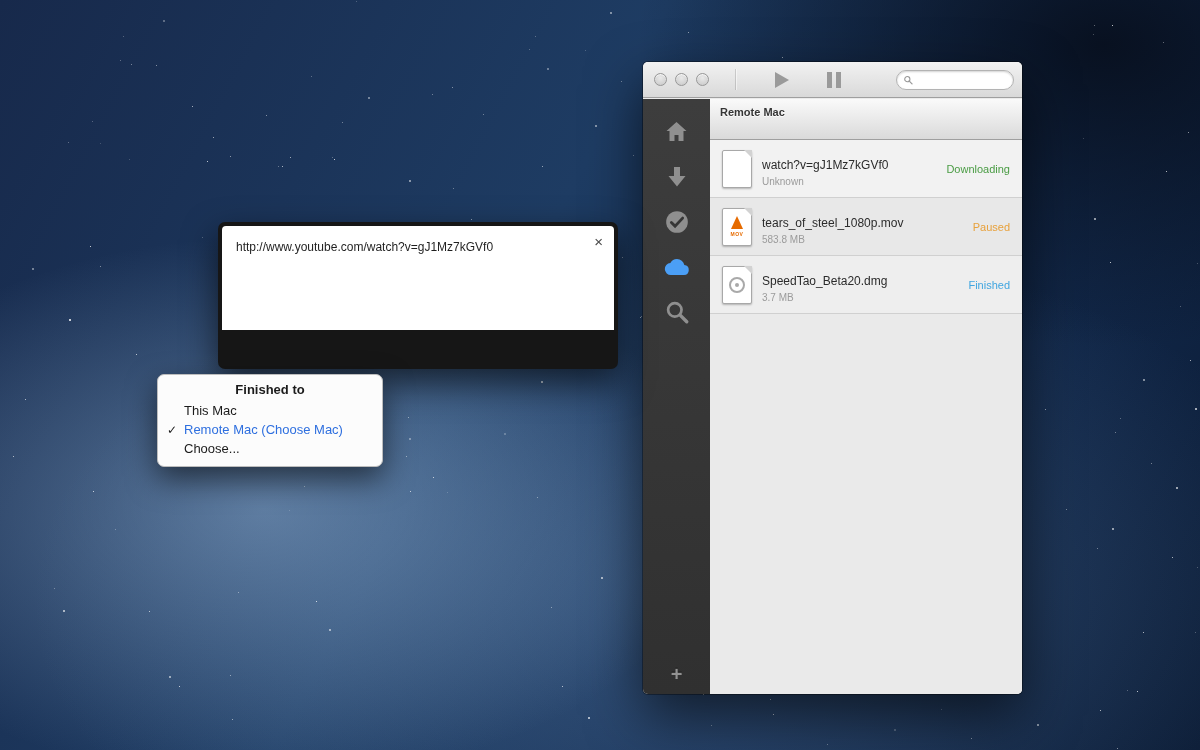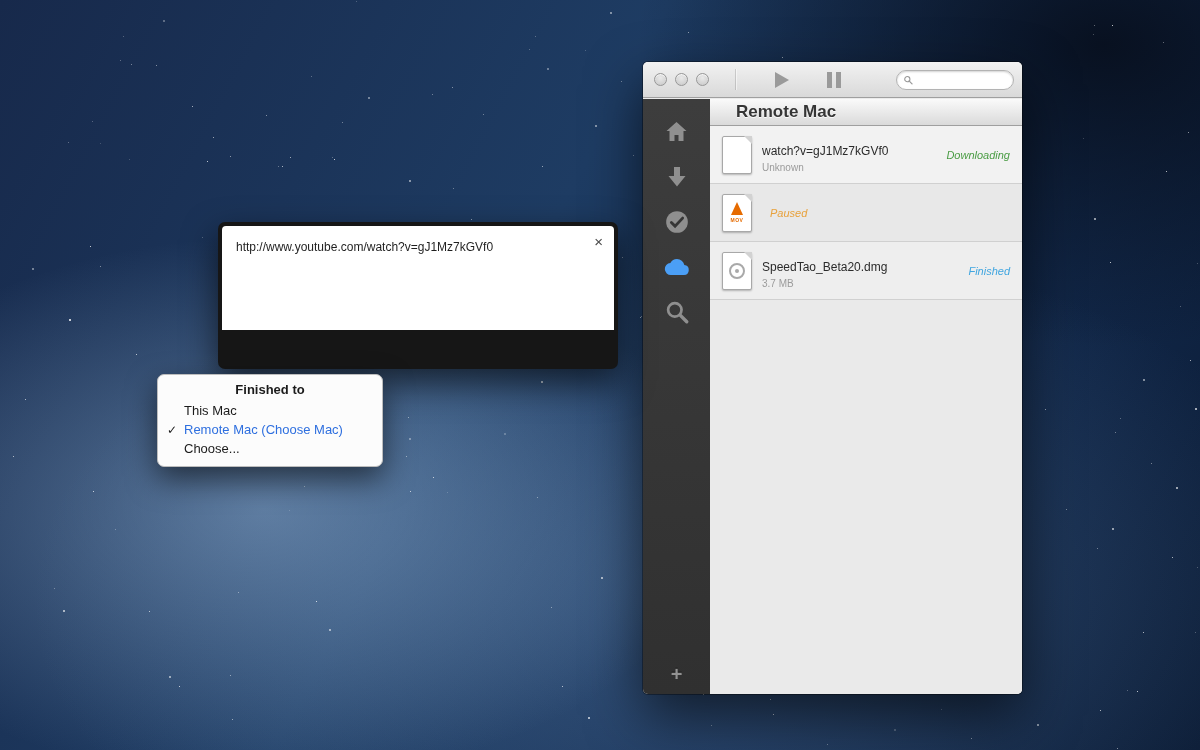--- a/index.html
+++ b/index.html
@@ -55,22 +55,22 @@
     background:linear-gradient(#3d3d3d,#303030);
     display:flex; flex-direction:column; align-items:center; padding-top:10px;
   }
   .side-icon{ height:45px; width:100%; display:flex; align-items:center; justify-content:center; }
   .side-add{ margin-top:auto; margin-bottom:10px; color:#929292; font-size:20px; font-weight:bold; line-height:1;
     text-shadow:0 -1px 0 rgba(0,0,0,.6); }
 
   
   .content{ flex:1; background:#eaeaea; display:flex; flex-direction:column; min-width:0; }
   .listheader{
-    height:27px; line-height:26px; padding-left:26px;
-    font-size:17px; font-weight:bold; color:#353535;
+    height:41px; line-height:26px; padding-left:10px;
+    font-size:11px; font-weight:bold; color:#353535;
     background:linear-gradient(#fafafa,#dadada);
     border-bottom:1px solid #9f9f9f; text-shadow:0 1px 0 rgba(255,255,255,.8);
   }
   .row{ height:58px; display:flex; align-items:center; padding:0 12px; border-bottom:1px solid #d0d0d0; }
   .row:nth-of-type(2){ background:#f2f2f2; }
   .row:nth-of-type(3){ background:#e8e8e8; }
   .row:nth-of-type(4){ background:#eeeeee; }
 
   .fileicon{
     width:30px; height:38px; flex:0 0 30px; position:relative; margin-right:10px;
@@ -84,21 +84,21 @@
     border-color:transparent #d2d2d2 transparent transparent;
   }
   .vlc-cone{ width:0; height:0; border-bottom:13px solid #e66b00; border-left:6px solid transparent; border-right:6px solid transparent; }
   .icon-tag{ font-size:5px; font-weight:bold; color:#e66b00; margin-top:2px; letter-spacing:.5px; }
   .dmg-disk{ width:16px; height:16px; border:2px solid #a9a9a9; border-radius:50%; position:relative; }
   .dmg-disk::after{ content:""; position:absolute; left:4px; top:4px; width:4px; height:4px; border-radius:50%; background:#a9a9a9; }
 
   .rowtext{ flex:1; min-width:0;margin-top:8px; }
   .rowtitle{ font-size:12px; color:#2b2b2b; white-space:nowrap; overflow:hidden; text-overflow:ellipsis; }
   .rowsub{ font-size:10px; color:#9b9b9b; margin-top:4px; }
-  .rowstatus{ font-size:11px; margin-left:8px; white-space:nowrap;font-style:italic; }
+  .rowstatus{ font-size:11px; margin-left:8px; white-space:nowrap; }
 
   .list-empty{ flex:1; background:#eaeaea; }
 
   
   .dialog{
     position:absolute; left:218px; top:222px; width:400px; height:147px; z-index:3;
     background:#161616; border-radius:7px;
     box-shadow:0 14px 34px rgba(0,0,0,.6);
   }
   .dlg-white{
@@ -386,20 +386,24 @@
             <div class="rowsub">Unknown</div>
           </div>
           <div class="rowstatus" style="color: rgb(74, 156, 68);">Downloading</div>
         </div>
 
         <div class="row">
           <div class="fileicon">
             <div class="vlc-cone"></div>
             <div class="icon-tag">MOV</div>
           </div>
+          <div class="rowtext">
+            <div class="rowtitle">tears_of_steel_1080p.mov</div>
+            <div class="rowsub">583.8 MB</div>
+          </div>
           <div class="rowstatus" style="color: rgb(232, 161, 59);">Paused</div>
         </div>
 
         <div class="row">
           <div class="fileicon">
             <div class="dmg-disk"></div>
           </div>
           <div class="rowtext">
             <div class="rowtitle">SpeedTao_Beta20.dmg</div>
             <div class="rowsub">3.7 MB</div>

